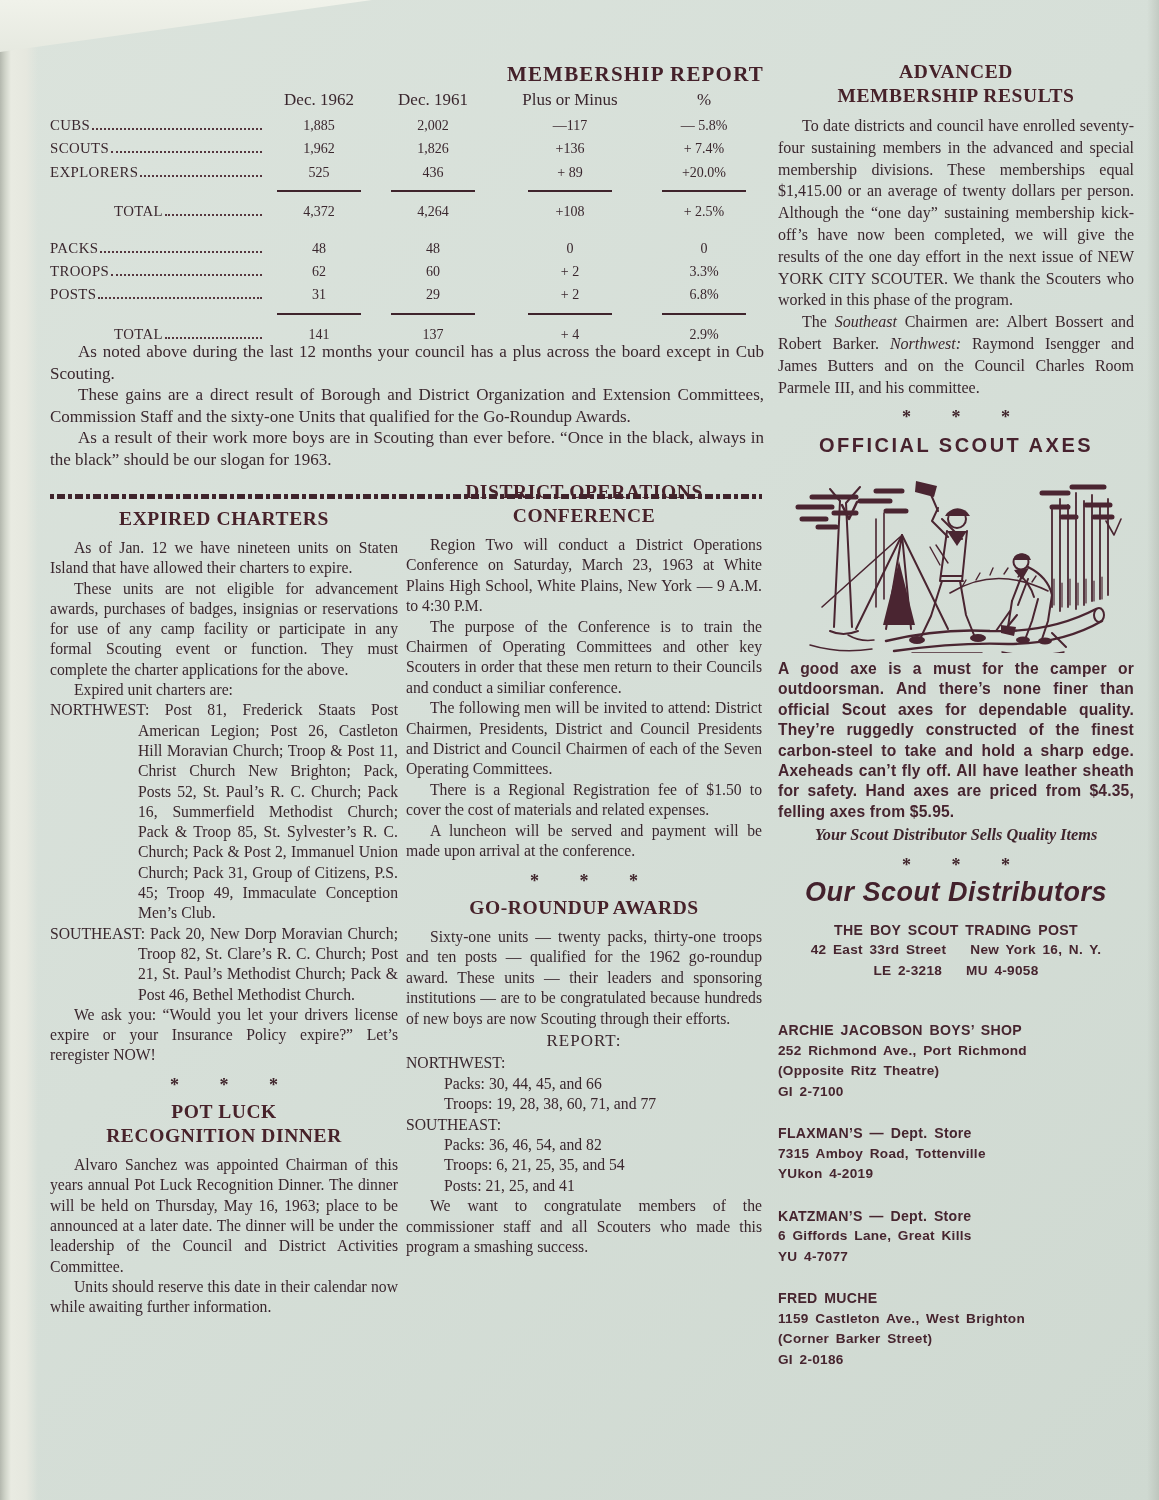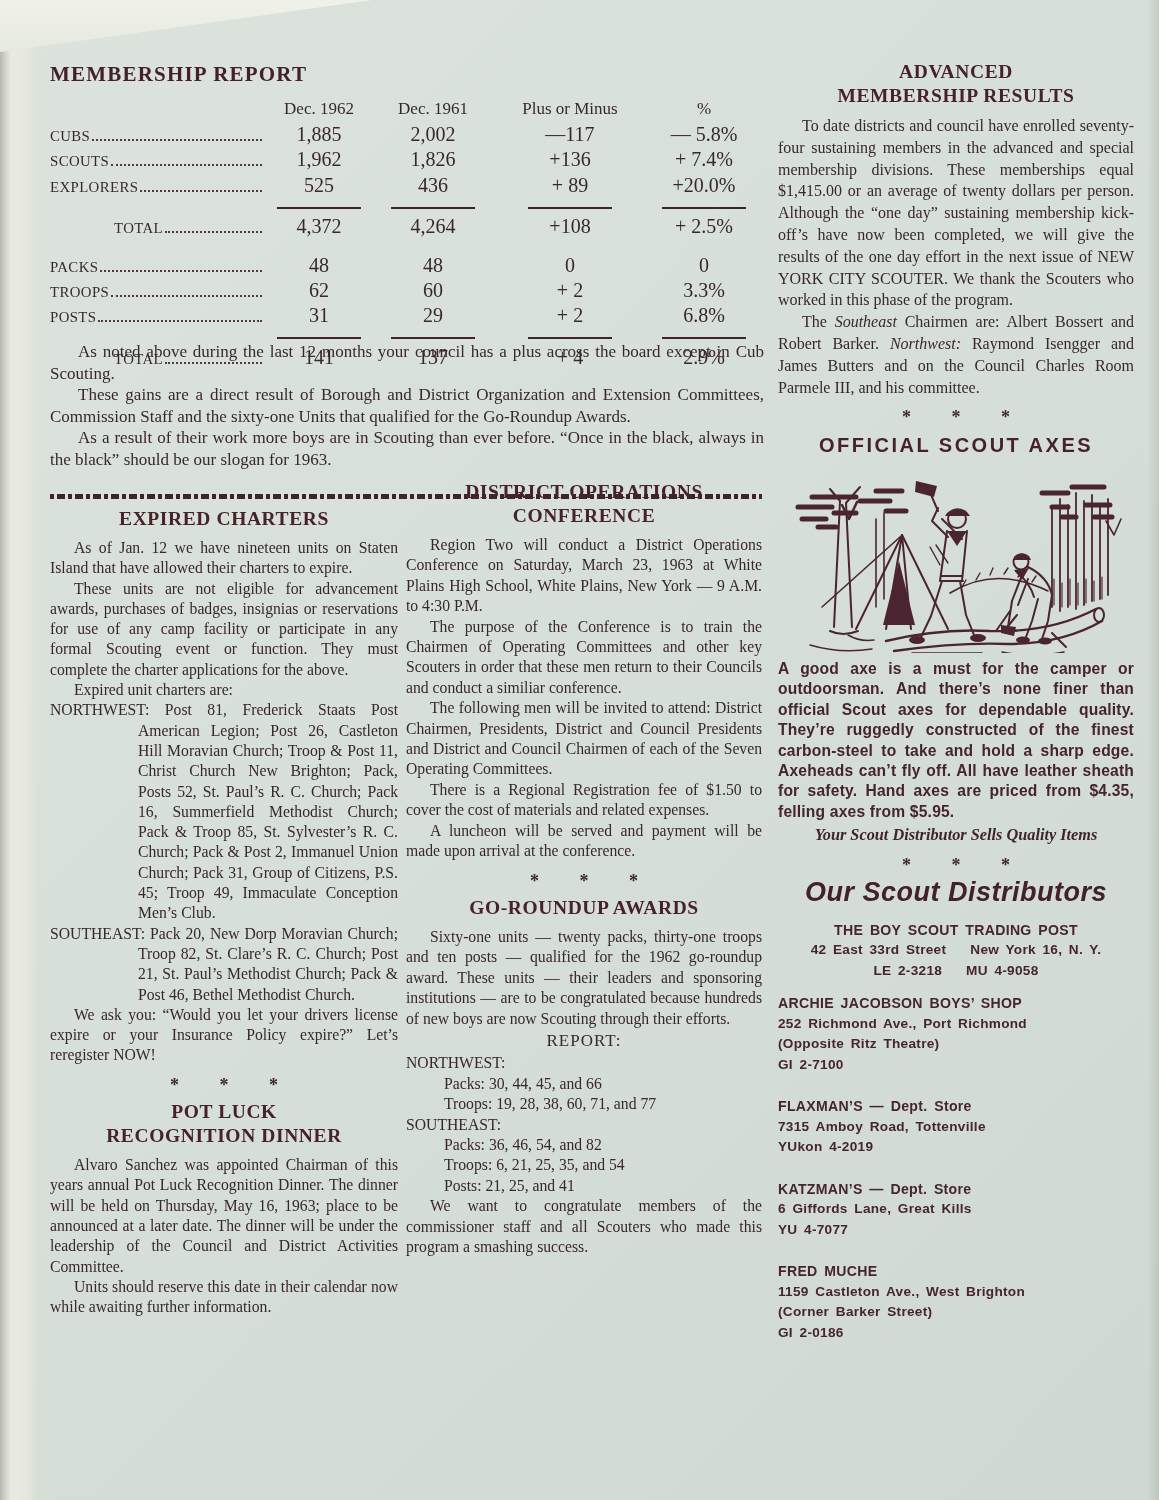--- a/index.html
+++ b/index.html
@@ -13,25 +13,25 @@
   
   .edge-left { position:absolute; left:0; top:0; bottom:0; width:38px;
     background:linear-gradient(90deg,#b4b8ae 0,#cfd3c8 5px,#e9ebe2 11px,#e6e8df 26px,rgba(230,232,223,0) 38px); }
   .corner-fold { position:absolute; left:0; top:0; width:372px; height:52px;
     background:linear-gradient(#f0f2ea,#e6e9e0); clip-path:polygon(0 0,100% 0,0 100%); }
   .edge-right { position:absolute; right:0; top:0; bottom:0; width:12px;
     background:linear-gradient(270deg,rgba(150,156,146,.30),rgba(150,156,146,0)); }
 
   
   .membership { position:absolute; left:50px; top:62px; width:714px; }
-  .membership h2 { text-align:left; font-size:21px; letter-spacing:1.2px; margin-bottom:9px; color:#44212a; }
+  .membership h2 { text-align:right; font-size:21px; letter-spacing:1.2px; color:#44212a; }
   .mrow { display:grid; grid-template-columns:218px 102px 126px 148px 120px; align-items:baseline; line-height:23.4px; }
   .mhead { line-height:25px; margin-bottom:2px; font-size:17px; }
   .mhead .c { font-size:17px;text-align:center; }
-  .c { text-align:center; font-size:20px; white-space:pre; }
+  .c { text-align:center; font-size:14px; white-space:pre; }
   .mlabel { display:flex; align-items:baseline; font-size:14.8px; letter-spacing:.4px; overflow:hidden; }
   .mlabel::after { content:""; flex:1; border-bottom:2px dotted #55363e; margin:0 6px 3px 2px; }
   .total { margin-top:2px; }
   .total .mlabel { padding-left:64px; }
   .gapTop { margin-top:13px; }
   .ruleRow { line-height:12px; height:14px; }
   .bar { display:inline-block; width:84px; border-top:2.5px solid #3f242c; height:0; vertical-align:middle; }
 
   
   .intro { position:absolute; left:50px; top:341px; width:714px;
@@ -66,21 +66,21 @@
   .ad-copy { font-family:"Liberation Sans",sans-serif; font-weight:bold; font-size:15.6px;
              line-height:20.4px; text-align:justify; text-indent:0 !important; color:#46242f;
              letter-spacing:.2px; }
   .tagline { font-style:italic; font-weight:bold; font-size:16.3px; text-indent:0 !important;
              text-align:center; margin-top:2px; color:#3e242c; }
   .dist-head { font-family:"Liberation Sans",sans-serif; font-weight:bold; font-style:italic;
                font-size:27px; text-align:center; margin:4px 0 16px; color:#43212c; letter-spacing:.5px; }
   .dist { font-family:"Liberation Sans",sans-serif; font-weight:bold; color:#46252f;
           font-size:13.6px; line-height:20.5px; text-align:left; margin-bottom:21px;
           letter-spacing:.3px; word-spacing:2.5px; }
-  .dist.center { text-align:center; margin-bottom:12px; }
+  .dist.center { text-align:center; margin-bottom:39px; }
   .dist .drow { display:flex; justify-content:center; gap:24px; }
   .dname { font-size:14.1px; }
 </style>
 </head>
 <body>
 
 <div class="page">
   <div class="edge-left"></div>
   <div class="edge-right"></div>
   <div class="corner-fold"></div>

